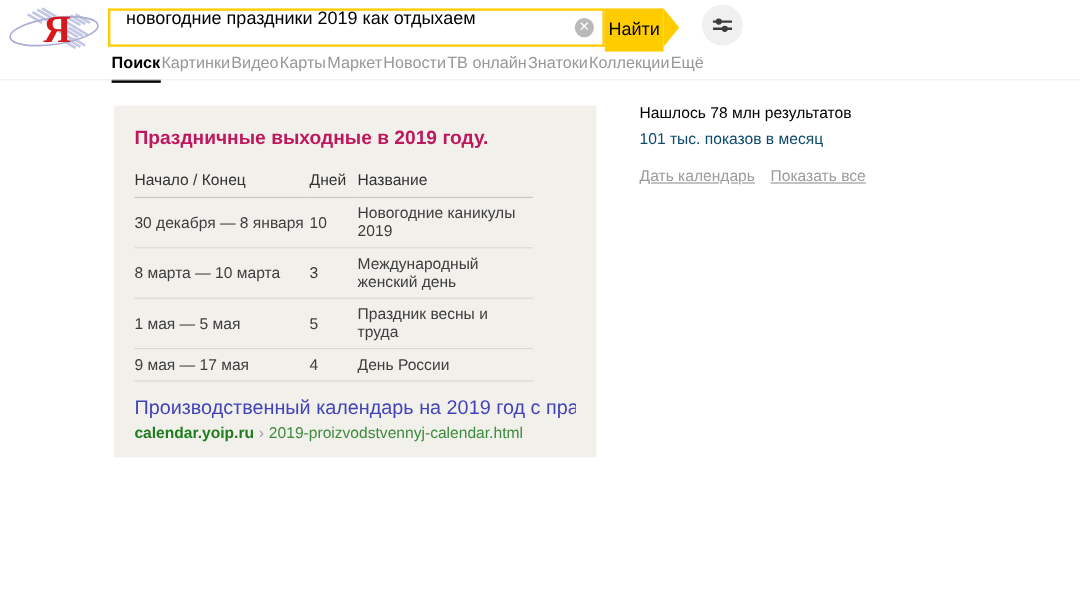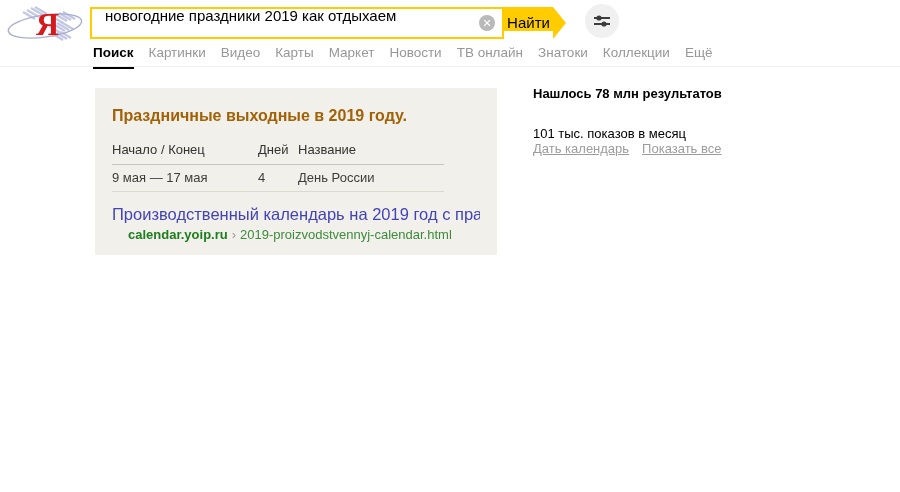--- a/index.html
+++ b/index.html
@@ -9,65 +9,65 @@
   
   .logo { position:absolute; left:5px; top:2px; width:82px; height:42px; cursor:pointer; }
 
   .search-input { position:absolute; left:90px; top:7px; width:414px; height:32px;
     border:2px solid #ffcc00; background:#fff; padding:0 32px 16px 13px;
     font-size:15px; color:#000; outline:none; border-radius:0;
     font-family:"Liberation Sans", sans-serif; }
   .clear-btn { position:absolute; left:479px; top:15px; width:16px; height:16px;
     border-radius:50%; background:#b9b9b9; color:#fff; font-size:11px; line-height:16px;
     text-align:center; cursor:pointer; }
-  .find-btn { position:absolute; left:504px; top:7px; width:49px; height:24px;
+  .find-btn { position:absolute; left:504px; top:7px; width:49px; height:36px;
     background:#ffcc00; border:none; font-size:15px; color:#000; line-height:32px;
     text-align:center; cursor:pointer; font-family:"Liberation Sans", sans-serif; }
   .find-arrow { position:absolute; left:553px; top:7px; width:0; height:0;
     border-top:16px solid transparent; border-bottom:16px solid transparent;
     border-left:13px solid #ffcc00; }
   .settings-btn { position:absolute; left:585px; top:4px; width:34px; height:34px;
     border-radius:50%; background:#f0f0f0; border:none; cursor:pointer;
     display:flex; align-items:center; justify-content:center; }
 
   
-  .nav { position:absolute; left:93px; top:45px; display:flex; gap:15px;
+  .nav { position:absolute; left:93px; top:45px; display:flex; gap:1px;
     font-size:13.5px; color:#979797; }
   .tab { cursor:pointer; padding-bottom:9px; position:relative; white-space:nowrap; }
   .tab.active { color:#000; font-weight:bold; }
   .tab.active::after { content:""; position:absolute; left:0; right:0; bottom:0;
     height:3px; background:#000; }
   .header-divider { position:absolute; left:0; top:66px; width:900px; height:1px;
     background:#edeff3; }
 
   
   .results-col { position:absolute; left:95px; top:88px; width:402px;
     display:flex; flex-direction:column; gap:22px; }
   .card { background:#f2f0eb; padding:16px 17px 13px; }
-  .card-title { font-size:16px; font-weight:bold; color:#a16207; margin:3px 0 14px; }
+  .card-title { font-size:16px; font-weight:bold; color:#be185d; margin:3px 0 14px; }
   table { border-collapse:collapse; width:332px; font-size:13px; color:#3d3d3d;
     table-layout:fixed; }
   th { text-align:left; font-weight:normal; color:#333; padding:3px 0 7px;
     border-bottom:1px solid #c9c6bd; }
   td { padding:5px 0 6px; border-bottom:1px solid #dcd9d0; }
   th:nth-child(1), td:nth-child(1) { width:146px; }
   th:nth-child(2), td:nth-child(2) { width:40px; }
 
   .result-link { margin-top:13px; }
   .result-title { display:block; font-size:16.5px; color:#4343b8; text-decoration:none;
     white-space:nowrap; overflow:hidden; cursor:pointer; }
-  .result-url { font-size:13px; margin-top:3px;margin-left:16px; }
+  .result-url { font-size:13px; margin-top:3px; }
   .domain { color:#1e7d1e; font-weight:bold; text-decoration:none; cursor:pointer; }
   .url-sep { color:#9a9a9a; padding:0 4px; }
   .path { color:#3d8b3d; }
 
   
   .sidebar { position:absolute; left:533px; top:86px; width:240px; font-size:13px; }
-  .count { font-weight:bold; color:#000; margin-bottom:25px; }
-  .impressions { color:#000000; margin-bottom:0; }
+  .count { font-weight:normal; color:#000; margin-bottom:7px; }
+  .impressions { color:#0c4a6e; margin-bottom:16px; }
   .ad-links a { color:#9c9c9c; text-decoration:underline; margin-right:13px; cursor:pointer; }
 </style>
 </head>
 <body>
 
 <div class="logo">
   <svg width="82" height="42" viewBox="0 0 82 42">
     <g stroke="#c3c7e4" stroke-width="2.2">
       <line x1="18" y1="10" x2="30" y2="17"></line>
         <line x1="22" y1="8" x2="34" y2="15"></line>
@@ -125,20 +125,35 @@
     <table>
       <thead>
         <tr>
           <th>Начало / Конец</th>
           <th>Дней</th>
           <th>Название</th>
         </tr>
       </thead>
       <tbody>
           <tr>
+            <td>30 декабря — 8 января</td>
+            <td>10</td>
+            <td>Новогодние каникулы 2019</td>
+          </tr>
+          <tr>
+            <td>8 марта — 10 марта</td>
+            <td>3</td>
+            <td>Международный женский день</td>
+          </tr>
+          <tr>
+            <td>1 мая — 5 мая</td>
+            <td>5</td>
+            <td>Праздник весны и труда</td>
+          </tr>
+          <tr>
             <td>9 мая — 17 мая</td>
             <td>4</td>
             <td>День России</td>
           </tr>
         </tbody>
     </table>
     <div class="result-link">
       <a class="result-title">Производственный календарь на 2019 год с праздник…</a>
       <div class="result-url">
         <a class="domain">calendar.yoip.ru</a><span class="url-sep">›</span><span class="path">2019-proizvodstvennyj-calendar.html</span>

